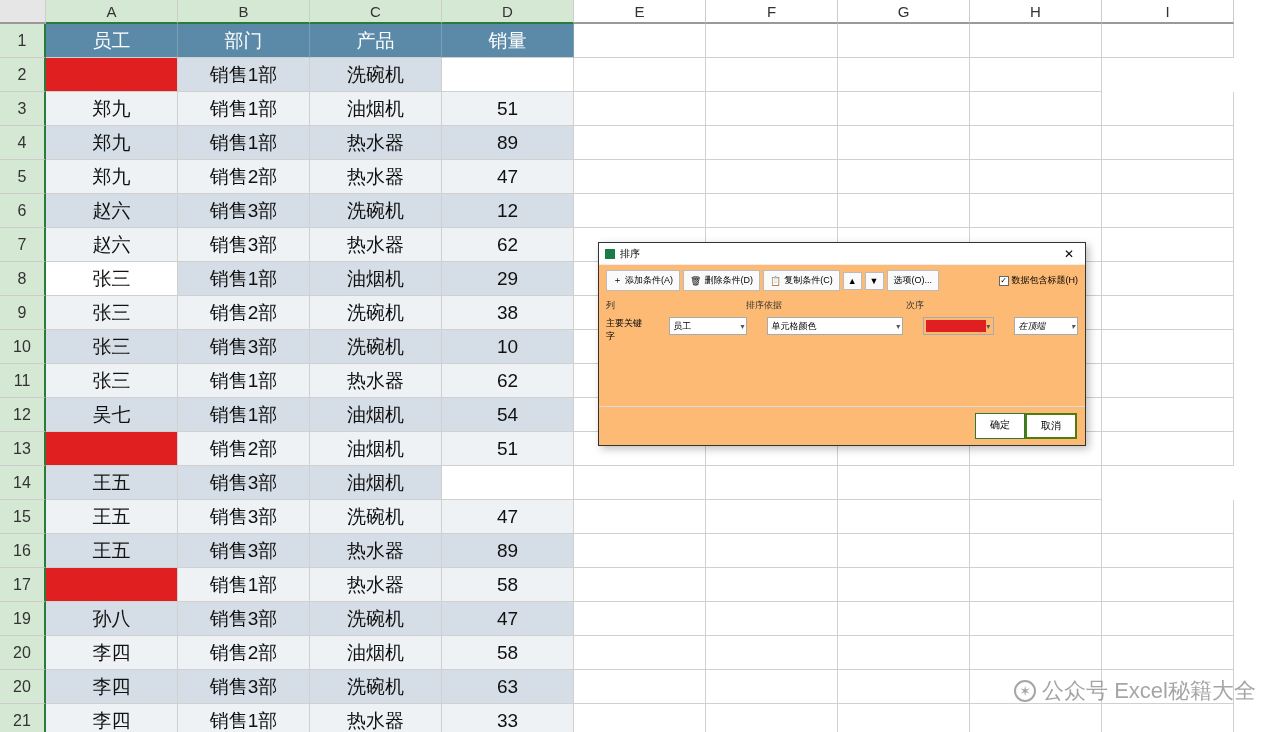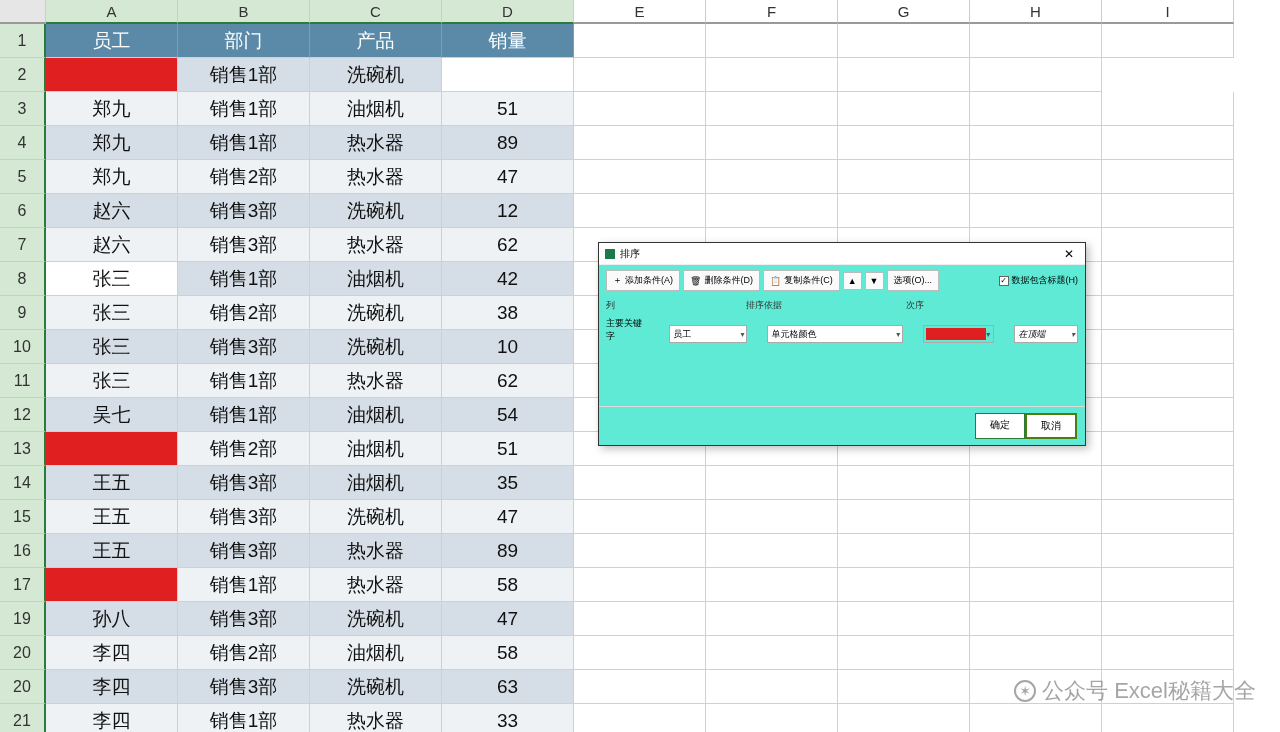--- a/index.html
+++ b/index.html
@@ -66,21 +66,21 @@
   .col-B { width: 132px; }
   .col-C { width: 132px; }
   .col-D { width: 132px; }
   .col-rest { width: 132px; background: #fff; }
 
   
   .dialog {
     position: absolute;
     left: 598px; top: 242px;
     width: 488px;
-    background: #5eead4;
+    background: #fdba74;
     border: 1px solid #333;
     box-shadow: 3px 3px 8px rgba(0,0,0,0.25);
   }
   .dlg-title {
     height: 22px;
     display: flex; align-items: center;
     padding: 0 6px;
     background: #fff;
     border-bottom: 1px solid #eee;
     font-size: 10px;
@@ -108,21 +108,21 @@
   .dlg-cols {
     display: flex;
     padding: 3px 7px 2px;
     font-size: 9px;
     color: #333;
   }
   .dlg-cols div:nth-child(1){ width: 140px; }
   .dlg-cols div:nth-child(2){ width: 160px; }
   .dlg-cols div:nth-child(3){ flex: 1; }
   .dlg-rule {
-    display: flex; align-items: flex-end;
+    display: flex; align-items: flex-start;
     padding: 3px 7px;
     font-size: 9px;
     gap: 20px;
   }
   .dlg-sel {
     border: 1px solid #aaa;
     background: #fff;
     height: 18px;
     font-size: 9px;
     display: inline-flex;
@@ -270,21 +270,21 @@
       <div class="cell col-rest"></div>
       <div class="cell col-rest"></div>
       <div class="cell col-rest"></div>
       <div class="cell col-rest"></div>
     </div>
     <div class="row">
       <div class="row-head sel">8</div>
       <div class="cell col-A white-cell">张三</div>
       <div class="cell col-B stripe-even">销售1部</div>
       <div class="cell col-C stripe-even">油烟机</div>
-      <div class="cell col-D stripe-even">42</div>
+      <div class="cell col-D stripe-even">29</div>
       <div class="cell col-rest"></div>
       <div class="cell col-rest"></div>
       <div class="cell col-rest"></div>
       <div class="cell col-rest"></div>
       <div class="cell col-rest"></div>
     </div>
     <div class="row">
       <div class="row-head sel">9</div>
       <div class="cell col-A stripe-odd">张三</div>
       <div class="cell col-B stripe-odd">销售2部</div>
@@ -342,21 +342,20 @@
       <div class="cell col-rest"></div>
       <div class="cell col-rest"></div>
       <div class="cell col-rest"></div>
       <div class="cell col-rest"></div>
     </div>
     <div class="row">
       <div class="row-head sel">14</div>
       <div class="cell col-A stripe-even">王五</div>
       <div class="cell col-B stripe-even">销售3部</div>
       <div class="cell col-C stripe-even">油烟机</div>
-      <div class="cell col-D stripe-even">35</div>
       <div class="cell col-rest"></div>
       <div class="cell col-rest"></div>
       <div class="cell col-rest"></div>
       <div class="cell col-rest"></div>
       <div class="cell col-rest"></div>
     </div>
     <div class="row">
       <div class="row-head sel">15</div>
       <div class="cell col-A stripe-odd">王五</div>
       <div class="cell col-B stripe-odd">销售3部</div>

